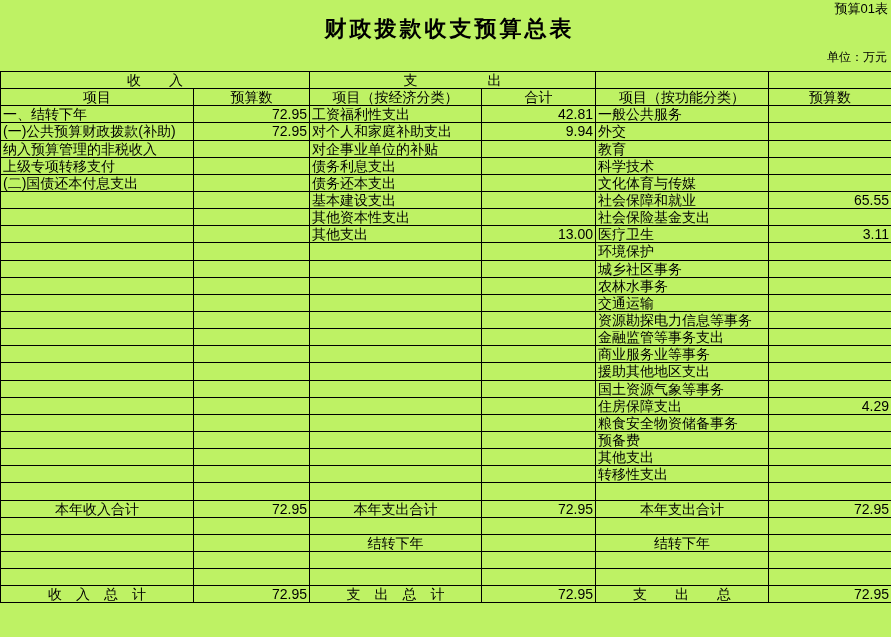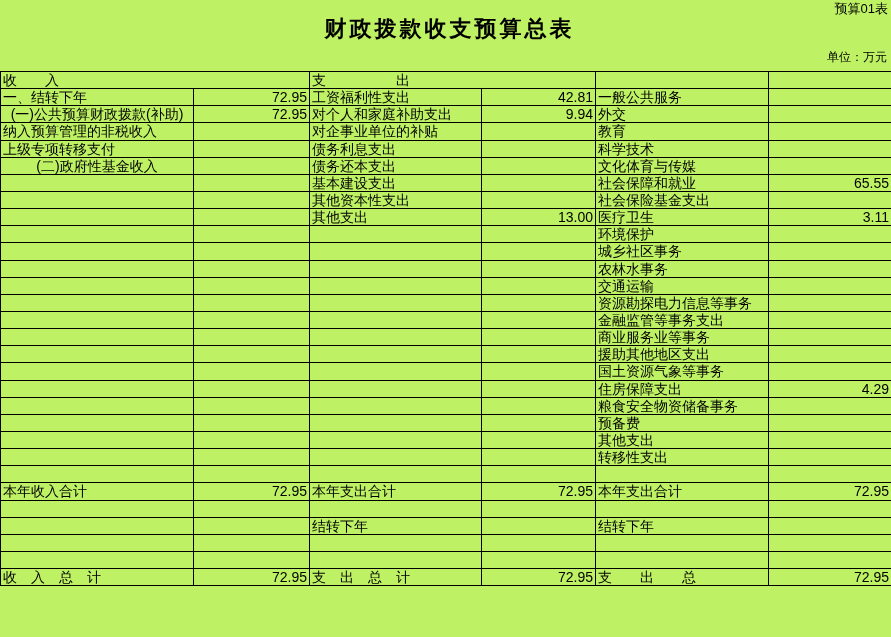--- a/index.html
+++ b/index.html
@@ -14,25 +14,25 @@
   table.budget{
     position:absolute;top:71px;left:0;width:891px;
     border-collapse:collapse;table-layout:fixed;
   }
   table.budget td{
     border:1px solid #000;
     font-size:14px;line-height:16px;height:16.15px;
     padding:0 2px;overflow:hidden;white-space:nowrap;
     vertical-align:middle;
   }
-  td.c{text-align:left;}
+  td.c{text-align:center;}
   td.r{text-align:right;padding-right:3px;}
   td.l{text-align:left;}
   td.ind0{padding-left:2px;}
-  td.ind1{padding-left:11px;text-align:center;}
+  td.ind1{padding-left:11px;}
   td.ind2{padding-left:30px;}
 </style>
 </head>
 <body>
 
 <div class="page">
   <div class="doc-code">预算01表</div>
   <div class="title">财政拨款收支预算总表</div>
   <div class="unit">单位：万元</div>
 
@@ -45,20 +45,28 @@
       <col style="width:173px">
       <col style="width:123px">
     </colgroup>
     <tbody id="tbody">
       <tr>
         <td colspan="2" class="c">收　　入</td>
         <td colspan="2" class="c">支　　　　　出</td>
         <td></td>
         <td></td>
       </tr>
+      <tr>
+        <td class="c">项目</td>
+        <td class="c">预算数</td>
+        <td class="c">项目（按经济分类）</td>
+        <td class="c">合计</td>
+        <td class="c">项目（按功能分类）</td>
+        <td class="c">预算数</td>
+      </tr>
     <tr>
           <td class="l ind0">一、结转下年</td>
           <td class="r">72.95</td>
           <td class="l ind0">工资福利性支出</td>
           <td class="r">42.81</td>
           <td class="l ind0">一般公共服务</td>
           <td class="r"></td>
         </tr>
         <tr>
           <td class="l ind1">(一)公共预算财政拨款(补助)</td>
@@ -78,21 +86,21 @@
         </tr>
         <tr>
           <td class="l ind2">上级专项转移支付</td>
           <td class="r"></td>
           <td class="l ind0">债务利息支出</td>
           <td class="r"></td>
           <td class="l ind0">科学技术</td>
           <td class="r"></td>
         </tr>
         <tr>
-          <td class="l ind1">(二)政府性基金收入</td>
+          <td class="l ind1">(二)国债还本付息支出</td>
           <td class="r"></td>
           <td class="l ind0">债务还本支出</td>
           <td class="r"></td>
           <td class="l ind0">文化体育与传媒</td>
           <td class="r"></td>
         </tr>
         <tr>
           <td class="l ind0"></td>
           <td class="r"></td>
           <td class="l ind0">基本建设支出</td>

